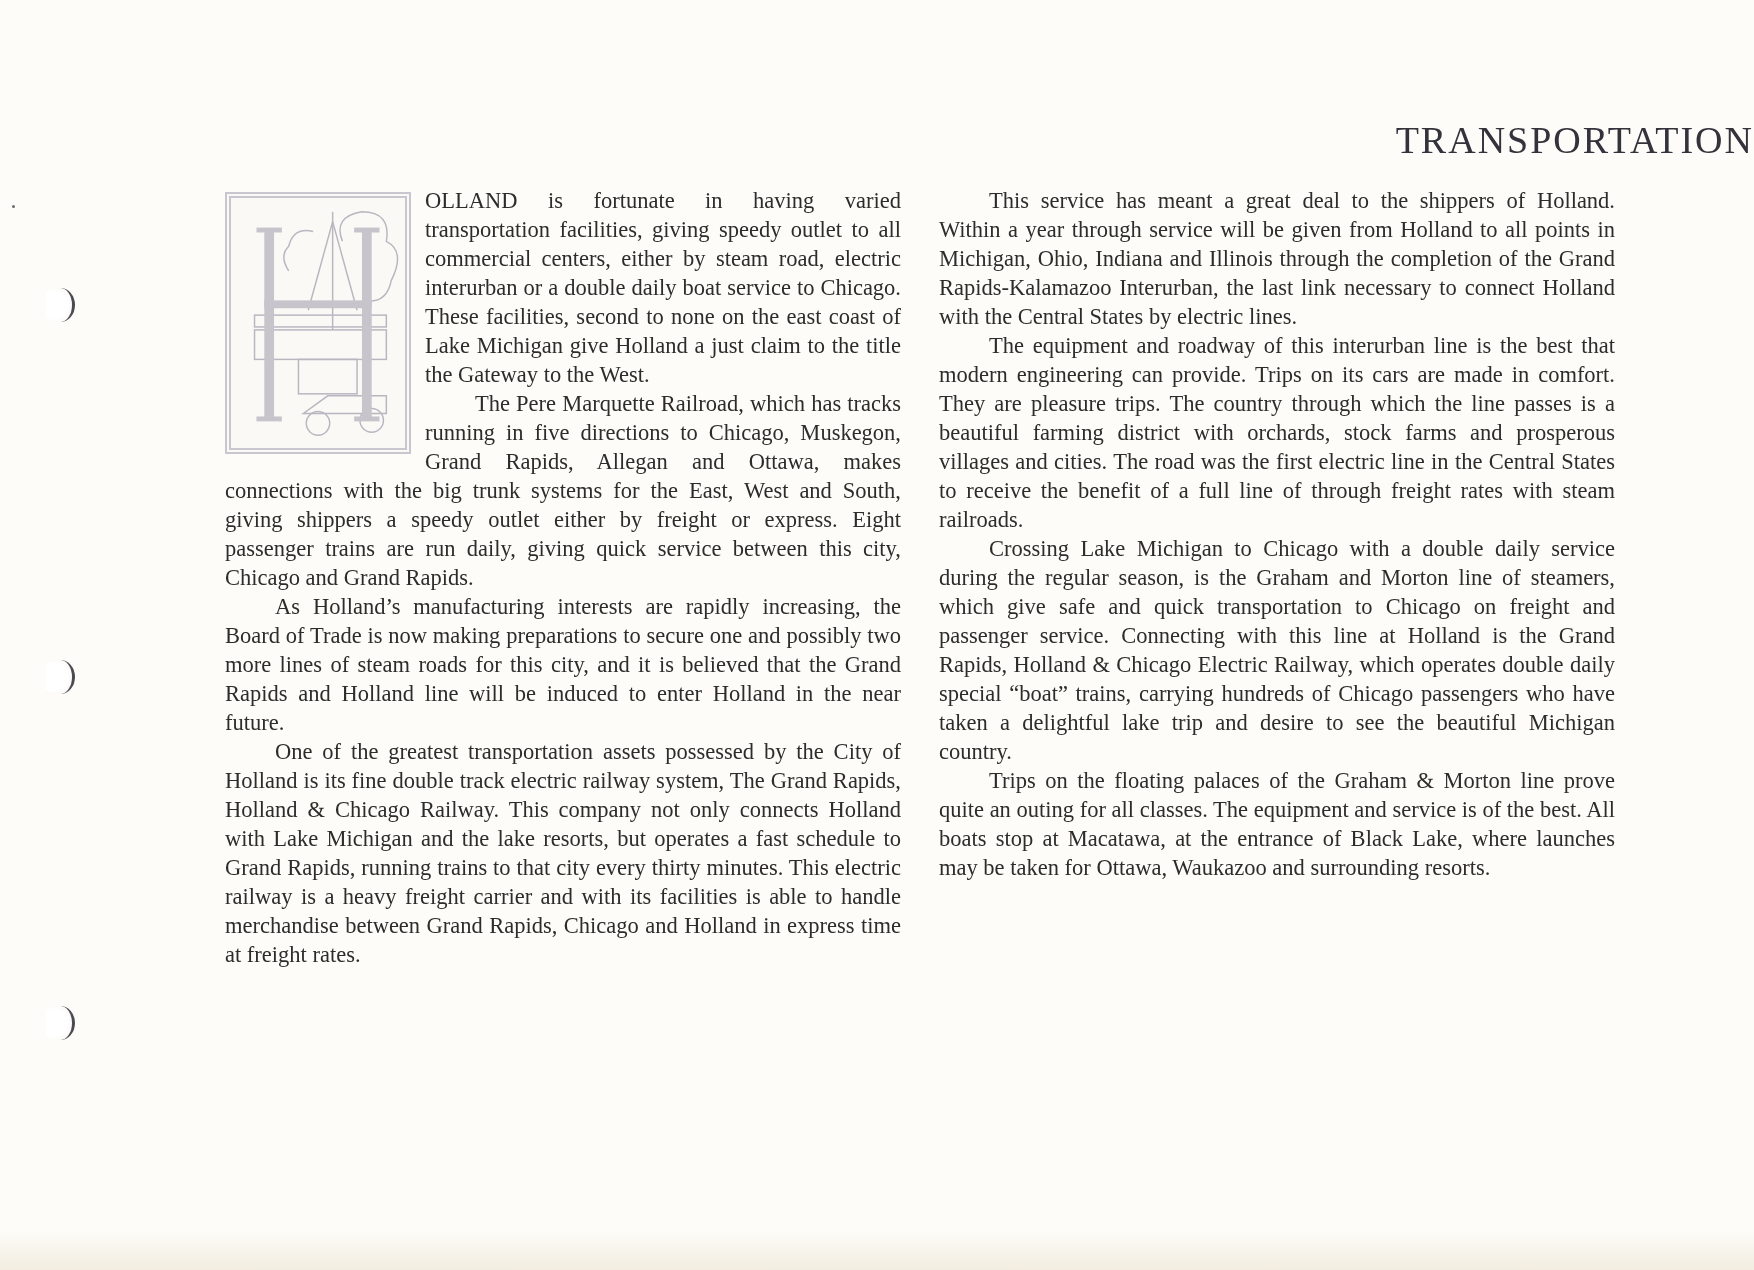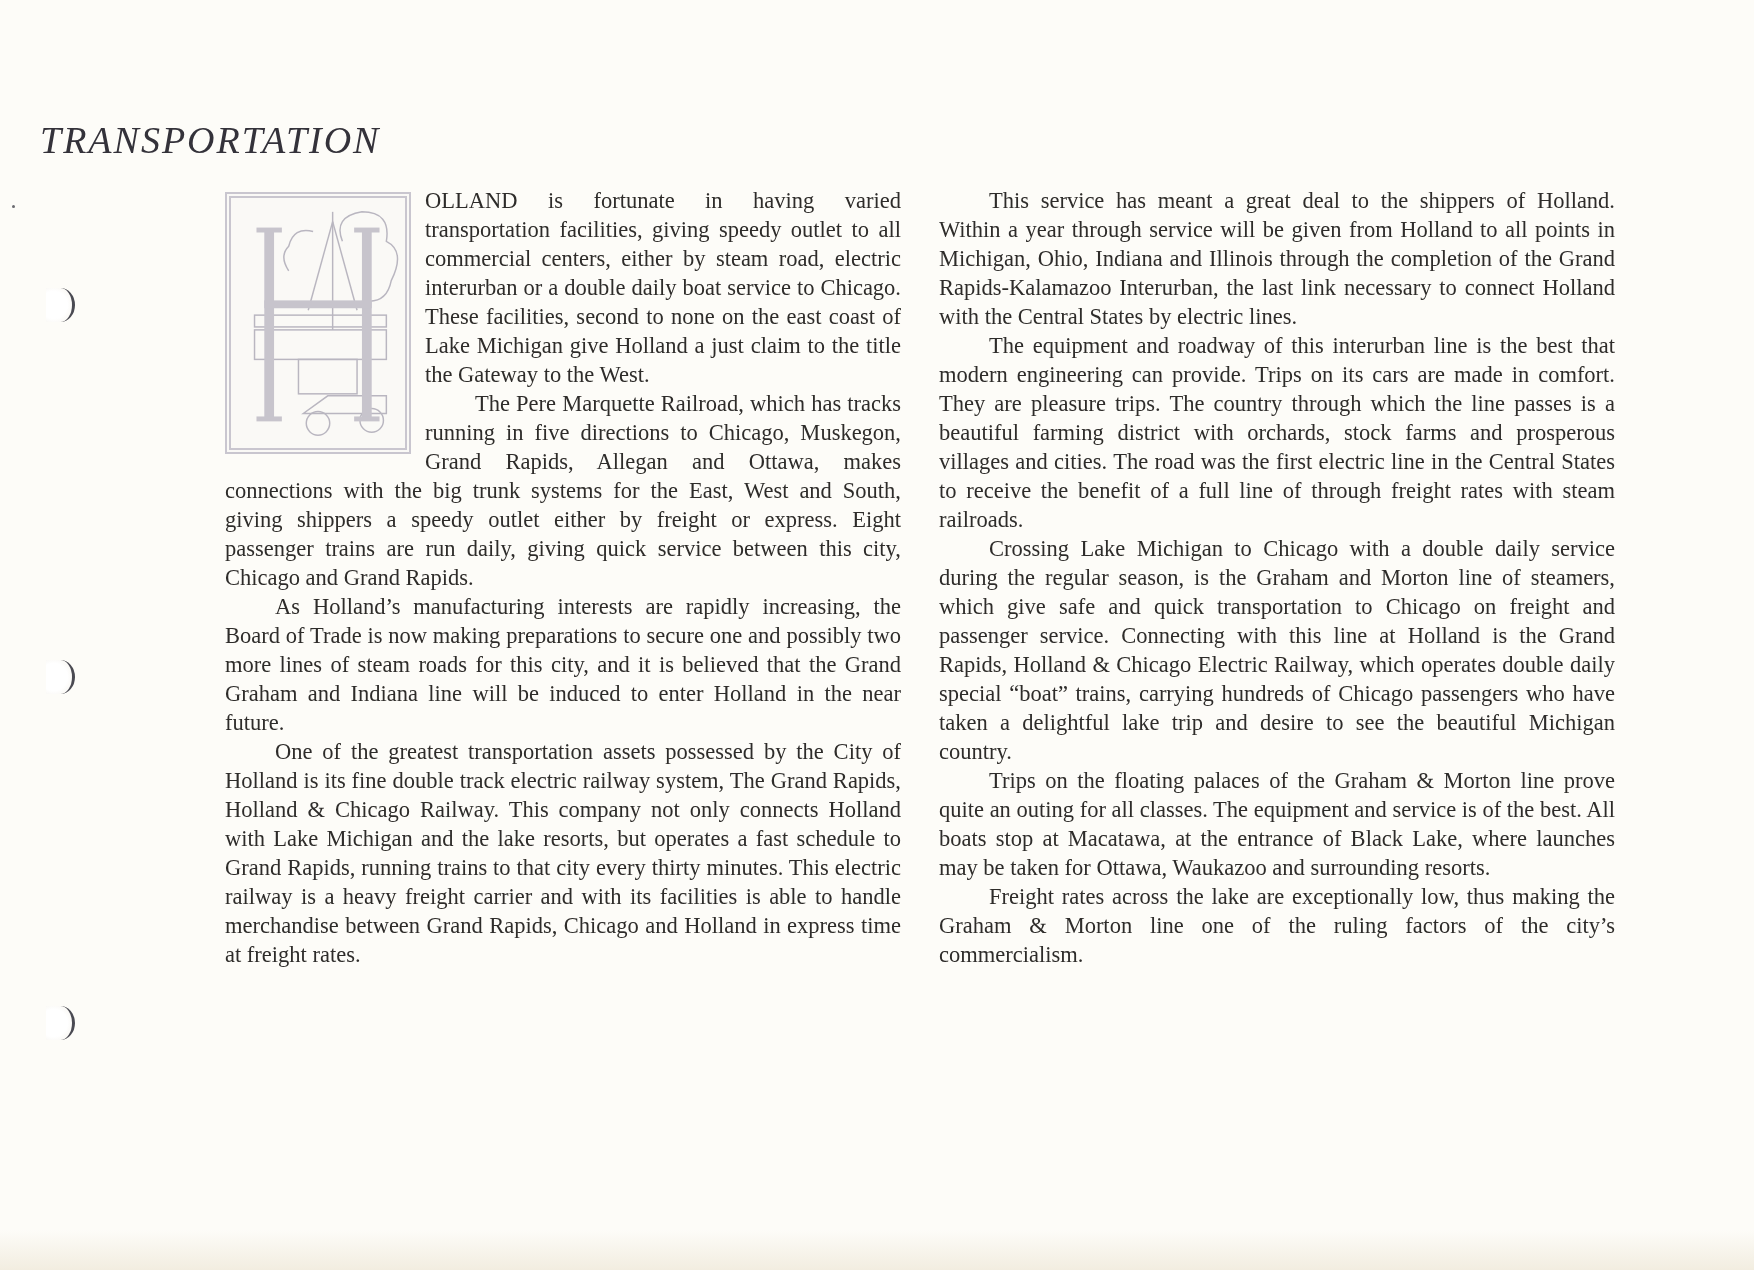--- a/index.html
+++ b/index.html
@@ -16,24 +16,24 @@
   }
   .punch {
     position: absolute; left: 46px; width: 26px; height: 34px;
     border-right: 3px solid #4a4a52;
     border-radius: 0 50% 50% 0;
     background: radial-gradient(circle at 30% 50%, #ffffff 55%, #f4f1ea 100%);
   }
   .dot { position:absolute; left: 12px; top: 205px; width: 3px; height: 3px; background:#6a6a70; border-radius:50%; }
   h1.title {
     position: absolute; top: 118px; left: 0; width: 100%;
-    margin: 0; text-align: left;
+    margin: 0; text-align: right;
     font-weight: normal; font-size: 38px; letter-spacing: 2px;
     color: #34323a;
-    padding-left: 40px; box-sizing: border-box; font-style: italic;
+    padding-left: 40px; box-sizing: border-box;
   }
   .col {
     position: absolute; top: 186px;
     font-size: 22.5px; line-height: 29px;
     text-align: justify;
     hyphens: none;
   }
   .col.left { left: 225px; width: 676px; }
   .col.right { left: 939px; width: 676px; }
   .col p { margin: 0; text-indent: 50px; }
@@ -80,25 +80,24 @@
         <rect x="30" y="100" width="110" height="8"></rect>
         <rect x="22" y="26" width="26" height="5"></rect>
         <rect x="122" y="26" width="26" height="5"></rect>
         <rect x="22" y="218" width="26" height="5"></rect>
         <rect x="122" y="218" width="26" height="5"></rect>
       </g>
     </svg>
   </div>
   <p class="lead">OLLAND is fortunate in having varied transportation facilities, giving speedy outlet to all commercial centers, either by steam road, electric interurban or a double daily boat service to Chicago. These facilities, second to none on the east coast of Lake Michigan give Holland a just claim to the title the Gateway to the West.</p>
   <p>The Pere Marquette Railroad, which has tracks running in five directions to Chicago, Muskegon, Grand Rapids, Allegan and Ottawa, makes connections with the big trunk systems for the East, West and South, giving shippers a speedy outlet either by freight or express. Eight passenger trains are run daily, giving quick service between this city, Chicago and Grand Rapids.</p>
-  <p>As Holland’s manufacturing interests are rapidly increasing, the Board of Trade is now making preparations to secure one and possibly two more lines of steam roads for this city, and it is believed that the Grand Graham and Indiana line will be induced to enter Holland in the near future.</p>
+  <p>As Holland’s manufacturing interests are rapidly increasing, the Board of Trade is now making preparations to secure one and possibly two more lines of steam roads for this city, and it is believed that the Grand Rapids and Holland line will be induced to enter Holland in the near future.</p>
   <p>One of the greatest transportation assets possessed by the City of Holland is its fine double track electric railway system, The Grand Rapids, Holland &amp; Chicago Railway. This company not only connects Holland with Lake Michigan and the lake resorts, but operates a fast schedule to Grand Rapids, running trains to that city every thirty minutes. This electric railway is a heavy freight carrier and with its facilities is able to handle merchandise between Grand Rapids, Chicago and Holland in express time at freight rates.</p>
 </div>
 
 <div class="col right">
   <p>This service has meant a great deal to the shippers of Holland. Within a year through service will be given from Holland to all points in Michigan, Ohio, Indiana and Illinois through the completion of the Grand Rapids-Kalamazoo Interurban, the last link necessary to connect Holland with the Central States by electric lines.</p>
   <p>The equipment and roadway of this interurban line is the best that modern engineering can provide. Trips on its cars are made in comfort. They are pleasure trips. The country through which the line passes is a beautiful farming district with orchards, stock farms and prosperous villages and cities. The road was the first electric line in the Central States to receive the benefit of a full line of through freight rates with steam railroads.</p>
   <p>Crossing Lake Michigan to Chicago with a double daily service during the regular season, is the Graham and Morton line of steamers, which give safe and quick transportation to Chicago on freight and passenger service. Connecting with this line at Holland is the Grand Rapids, Holland &amp; Chicago Electric Railway, which operates double daily special “boat” trains, carrying hundreds of Chicago passengers who have taken a delightful lake trip and desire to see the beautiful Michigan country.</p>
   <p>Trips on the floating palaces of the Graham &amp; Morton line prove quite an outing for all classes. The equipment and service is of the best. All boats stop at Macatawa, at the entrance of Black Lake, where launches may be taken for Ottawa, Waukazoo and surrounding resorts.</p>
-  <p>Freight rates across the lake are exceptionally low, thus making the Graham &amp; Morton line one of the ruling factors of the city’s commercialism.</p>
 </div>
 
 <div class="page-shadow"></div>
 
 </body></html>

